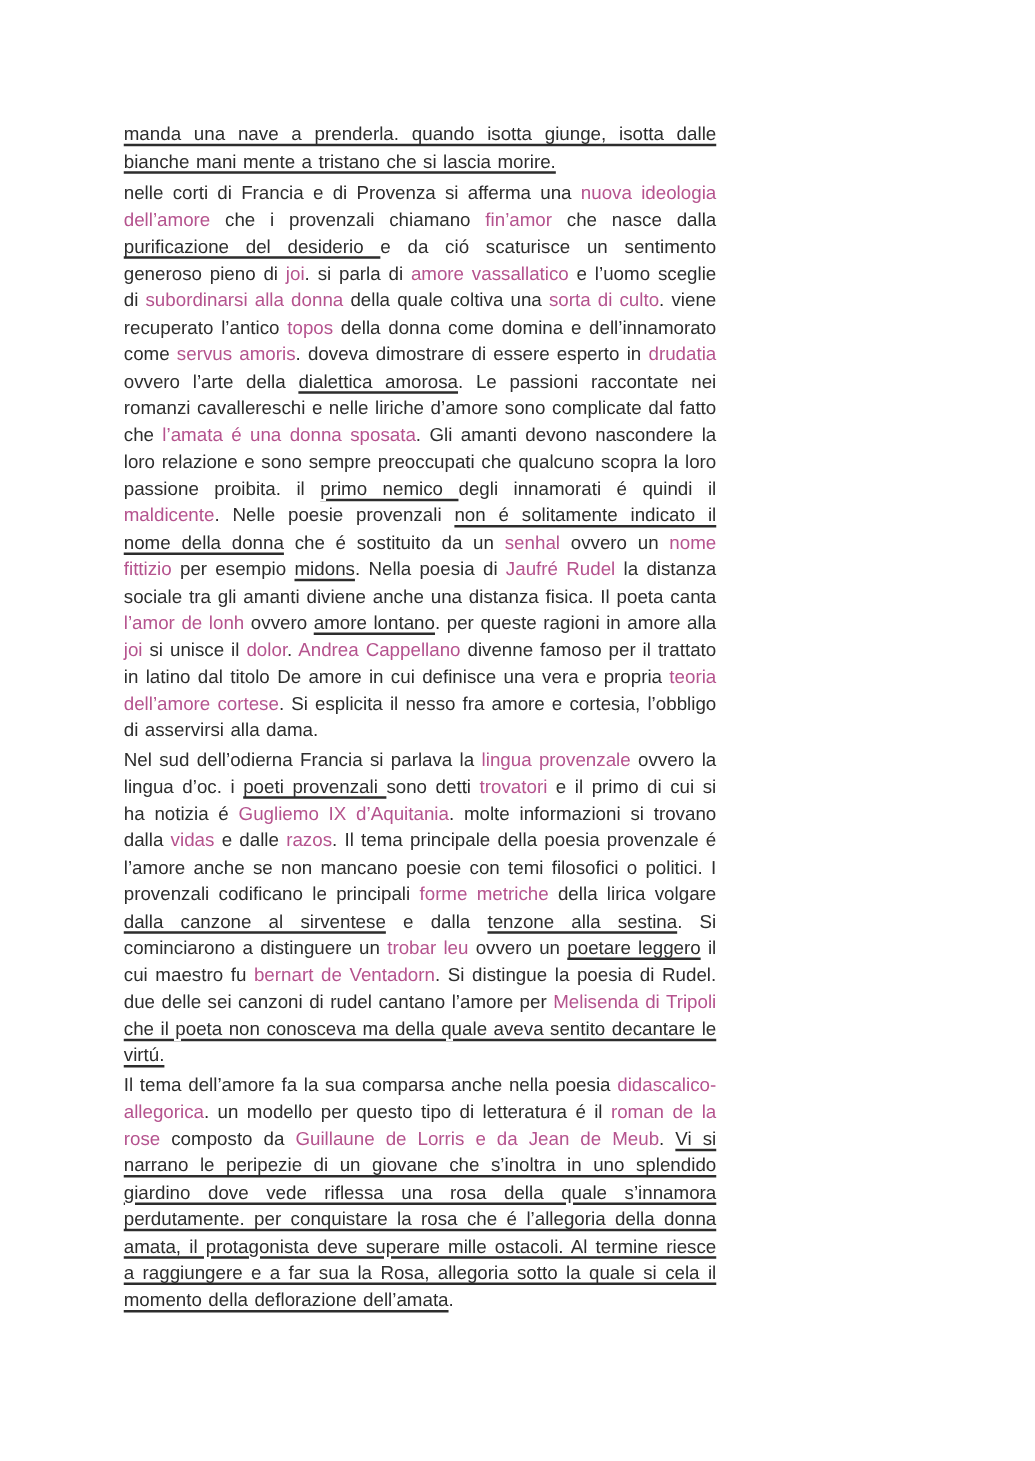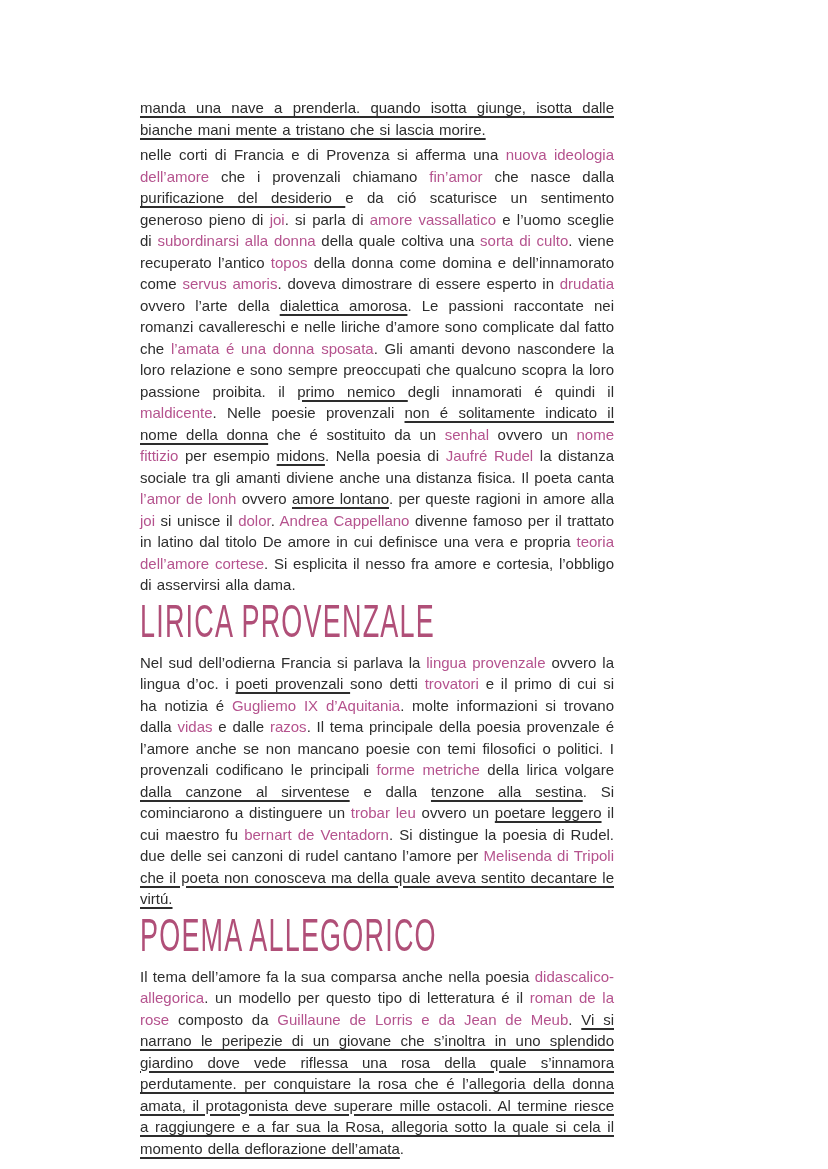--- a/index.html
+++ b/index.html
@@ -8,21 +8,20 @@
     height: 1169px;
     background: var(--page-bg, #ffffff);
     overflow: hidden;
   }
   .page {
     box-sizing: border-box;
     width: 672px;
     height: 1169px;
     padding: 97px 99px 0 99px;
     background: var(--page-bg, #ffffff);
-    margin-left: 41px;
   }
   .body-text {
     font-family: "Liberation Sans", sans-serif;
     font-size: 15px;
     line-height: 21.5px;
     text-align: justify;
     color: var(--body-text, #2d2d2d);
     margin: 0;
     word-spacing: 1px;
   }
@@ -59,26 +58,20 @@
 
 <div class="page">
 
   <p class="body-text intro"><span class="seg-u">manda una nave a prenderla. quando isotta giunge, isotta dalle bianche mani mente a tristano che si lascia morire.</span></p>
 
   <section class="section">
     <p class="body-text section-paragraph"><span>nelle corti di Francia e di Provenza si afferma una </span><span class="seg-accent">nuova ideologia dell’amore</span><span> che i provenzali chiamano </span><span class="seg-accent">fin’amor</span><span> che nasce dalla </span><span class="seg-u">purificazione del desiderio </span><span>e da ció scaturisce un sentimento generoso pieno di </span><span class="seg-accent">joi</span><span>. si parla di </span><span class="seg-accent">amore vassallatico</span><span> e l’uomo sceglie di </span><span class="seg-accent">subordinarsi alla donna</span><span> della quale coltiva una </span><span class="seg-accent">sorta di culto</span><span>. viene recuperato l’antico </span><span class="seg-accent">topos</span><span> della donna come domina e dell’innamorato come </span><span class="seg-accent">servus amoris</span><span>. doveva dimostrare di essere esperto in </span><span class="seg-accent">drudatia</span><span> ovvero l’arte della </span><span class="seg-u">dialettica amorosa</span><span>. Le passioni raccontate nei romanzi cavallereschi e nelle liriche d’amore sono complicate dal fatto che </span><span class="seg-accent">l’amata é una donna sposata</span><span>. Gli amanti devono nascondere la loro relazione e sono sempre preoccupati che qualcuno scopra la loro passione proibita. il </span><span class="seg-u">primo nemico </span><span>degli innamorati é quindi il </span><span class="seg-accent">maldicente</span><span>. Nelle poesie provenzali </span><span class="seg-u">non é solitamente indicato il nome della donna</span><span> che é sostituito da un </span><span class="seg-accent">senhal</span><span> ovvero un </span><span class="seg-accent">nome fittizio</span><span> per esempio </span><span class="seg-u">midons</span><span>.  Nella poesia di </span><span class="seg-accent">Jaufré Rudel</span><span> la distanza sociale tra gli amanti diviene anche una distanza fisica. Il poeta canta </span><span class="seg-accent">l’amor de lonh</span><span> ovvero </span><span class="seg-u">amore lontano</span><span>. per queste ragioni in amore alla </span><span class="seg-accent">joi</span><span> si unisce il </span><span class="seg-accent">dolor</span><span>. </span><span class="seg-accent">Andrea Cappellano</span><span> divenne famoso per il trattato in latino dal titolo </span><span class="seg-i">De amore</span><span> in cui definisce una vera e propria </span><span class="seg-accent">teoria dell’amore cortese</span><span>. Si esplicita il nesso fra amore e cortesia, l’obbligo di asservirsi alla dama.</span></p>
   </section>
 
   <section class="section">
-    <h2 class="section-heading">
-      <span class="heading-text">LIRICA PROVENZALE</span>
-    </h2>
     <p class="body-text section-paragraph"><span>Nel sud dell’odierna Francia si parlava la </span><span class="seg-accent">lingua provenzale</span><span> ovvero la lingua d’oc. i </span><span class="seg-u">poeti provenzali </span><span>sono detti </span><span class="seg-accent">trovatori</span><span> e il primo di cui si ha notizia é </span><span class="seg-accent">Gugliemo IX d’Aquitania</span><span>. molte informazioni si trovano dalla </span><span class="seg-accent">vidas</span><span> e dalle </span><span class="seg-accent">razos</span><span>. Il tema principale della poesia provenzale é l’amore anche se non mancano poesie con temi filosofici o politici. I provenzali codificano le principali </span><span class="seg-accent">forme metriche</span><span> della lirica volgare </span><span class="seg-u">dalla canzone al sirventese</span><span> e dalla </span><span class="seg-u">tenzone alla sestina</span><span>. Si cominciarono a distinguere un </span><span class="seg-accent">trobar leu</span><span> ovvero un </span><span class="seg-u">poetare leggero</span><span> il cui maestro fu </span><span class="seg-accent">bernart de Ventadorn</span><span>. Si distingue la poesia di Rudel. due delle sei canzoni di rudel cantano l’amore per </span><span class="seg-accent">Melisenda di Tripoli</span><span> </span><span class="seg-u">che il poeta non conosceva ma della quale aveva sentito decantare le virtú.</span></p>
   </section>
 
   <section class="section">
-    <h2 class="section-heading">
-      <span class="heading-text">POEMA ALLEGORICO</span>
-    </h2>
     <p class="body-text section-paragraph"><span>Il tema dell’amore fa la sua comparsa anche nella poesia </span><span class="seg-accent">didascalico-allegorica</span><span>. un modello per questo tipo di letteratura é il </span><span class="seg-accent">roman de la rose</span><span> composto da </span><span class="seg-accent">Guillaune de Lorris e da Jean de Meub</span><span>. </span><span class="seg-u">Vi si narrano le peripezie di un giovane che s’inoltra in uno splendido giardino dove vede riflessa una rosa della quale s’innamora perdutamente. per conquistare la rosa che é l’allegoria della donna amata, il protagonista deve superare mille ostacoli. Al termine riesce a raggiungere e a far sua la Rosa, allegoria sotto la quale si cela il momento della deflorazione dell’amata</span><span>.</span></p>
   </section>
 
 </div>
 
 </body></html>

